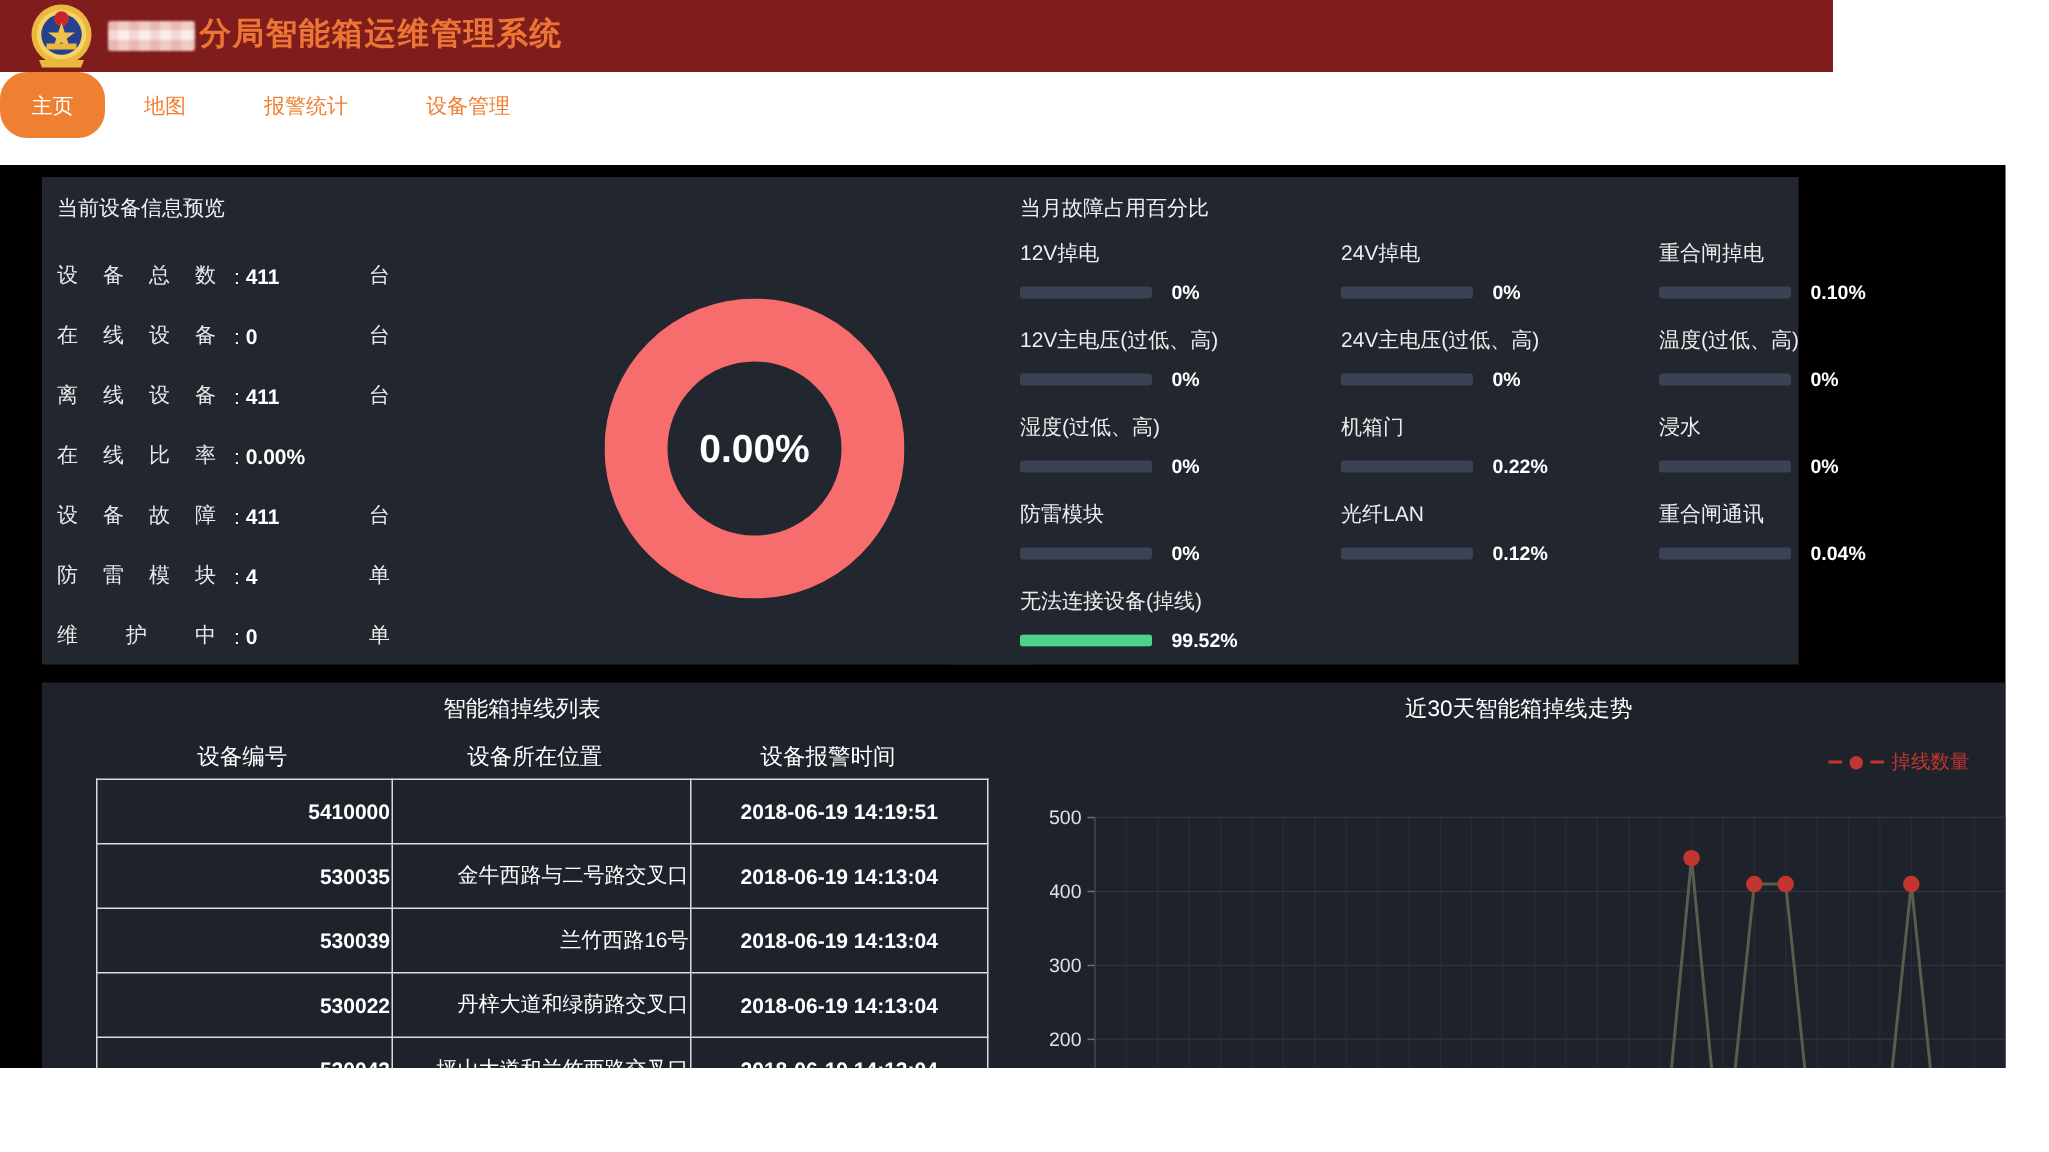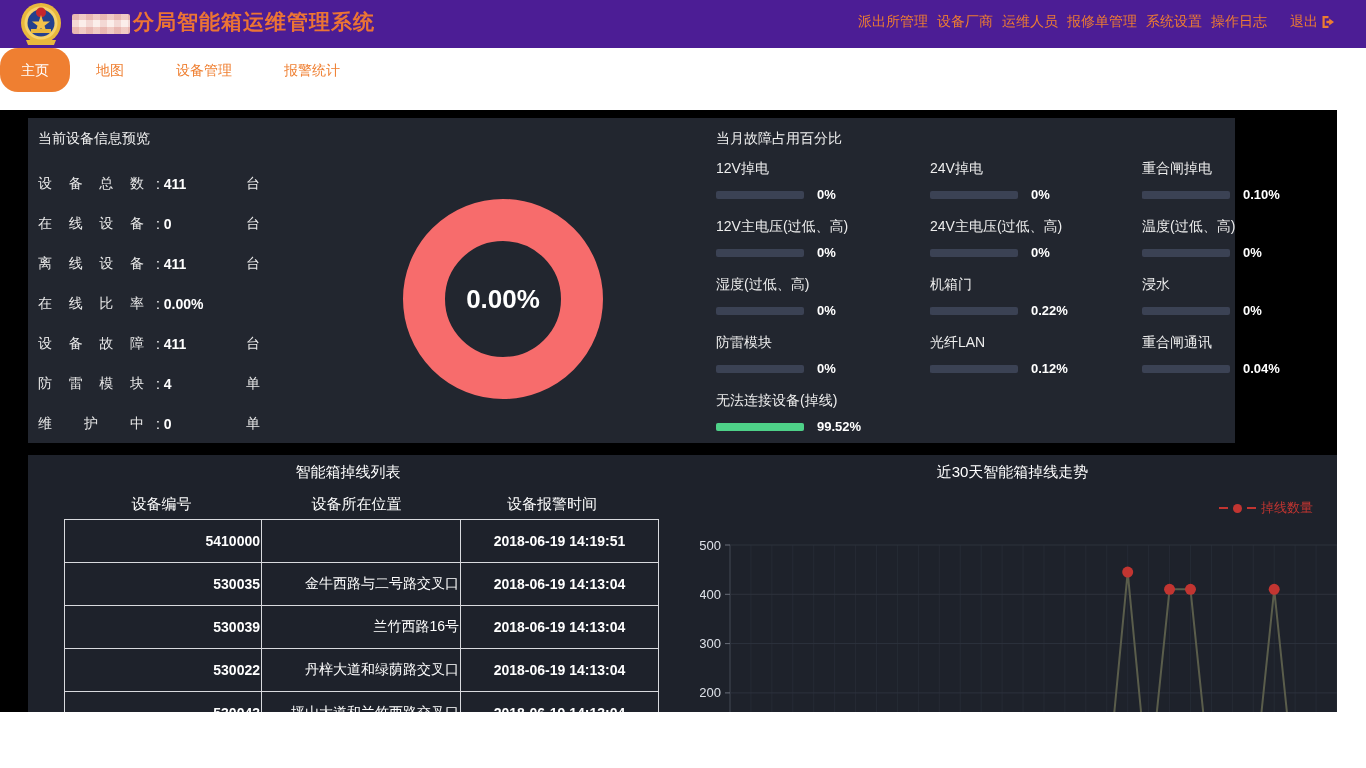--- a/index.html
+++ b/index.html
@@ -1,41 +1,41 @@
 <!DOCTYPE html>
 <html><head>
 <meta charset="utf-8">
 <style>
   html,body{margin:0;padding:0;}
   body{
     width:1366px;height:768px;position:relative;overflow:hidden;
     background:#ffffff;font-family:"Liberation Sans","DejaVu Sans",sans-serif;
   }
   
-  .hdr{position:absolute;top:0;left:0;width:1366px;height:48px;background:#4c1d95;}
+  .hdr{position:absolute;top:0;left:0;width:1222px;height:48px;background:#7f1d1d;}
   .logo{position:absolute;left:20px;top:2px;width:42px;height:45px;}
   .redacted{position:absolute;left:72px;top:14px;width:58px;height:20px;border-radius:2px;
     background:
       repeating-linear-gradient(90deg,#f3d8d4 0 7px,#fbeeea 7px 14px),
       repeating-linear-gradient(0deg,rgba(236,186,180,.55) 0 7px,rgba(255,255,255,.55) 7px 14px);
     background-blend-mode:multiply;filter:blur(.6px);}
   .hdr-title{position:absolute;left:133px;top:8px;font-size:21px;font-weight:bold;color:#ec7434;letter-spacing:1px;}
   .top-nav{position:absolute;right:30px;top:0;height:44px;display:flex;align-items:center;gap:7px;
     color:#ee7c31;font-size:14px;}
   .nav-link{cursor:pointer;}
   .logout{display:flex;align-items:center;gap:2px;margin-left:16px;cursor:pointer;font-size:14px;color:#ee7c31;}
   
   .tabbar{position:absolute;top:48px;left:0;width:1366px;height:44px;background:#fff;display:flex;align-items:stretch;}
   .tab{line-height:44px;padding:0 26px;color:#ef7f31;font-size:14px;cursor:pointer;border-radius:18px;}
   .tab-active{padding:0;width:70px;text-align:center;background:#ef7f31;color:#fff;}
   
   .backdrop{position:absolute;top:110px;left:0;width:1337px;height:602px;background:#000;overflow:hidden;}
   .panel{position:absolute;background:#22262f;}
   .panel-left{left:28px;top:8px;width:632px;height:325px;padding-left:28px;}
-  .panel-right{left:668px;top:8px;width:567px;height:325px;}
+  .panel-right{left:632px;top:8px;width:567px;height:325px;}
   .panel-bottom{left:28px;top:345px;width:1309px;height:300px;background:#1e222b;}
   .panel-title{position:absolute;left:10px;top:12px;font-size:14px;color:#f2f2f2;}
   
   .stats-list{position:absolute;left:10px;top:46px;}
   .stat-row{height:40px;display:grid;grid-template-columns:118px 90px auto;align-items:center;color:#fff;font-size:14px;}
   .stat-label{display:inline-block;width:106px;text-align:justify;text-align-last:justify;color:#e9e9e9;}
   .stat-val b{font-weight:bold;color:#fff;}
   .stat-unit{color:#e9e9e9;}
   
   .donut-wrap{position:absolute;left:375px;top:81px;width:200px;height:200px;}
@@ -75,44 +75,27 @@
     <ellipse cx="21" cy="21" rx="20" ry="20" fill="#e9b83d"></ellipse>
     <ellipse cx="21" cy="21" rx="16.5" ry="16.5" fill="#f6d269"></ellipse>
     <circle cx="21" cy="21" r="13.5" fill="#24408e"></circle>
     <circle cx="21" cy="10.5" r="5" fill="#c5272d"></circle>
     <polygon points="21,13 23.2,19.6 30,19.6 24.5,23.7 26.6,30.2 21,26.2 15.4,30.2 17.5,23.7 12,19.6 18.8,19.6" fill="#f2c14b"></polygon>
     <rect x="11" y="27" width="20" height="4" fill="#e9b83d"></rect>
     <path d="M6 38 h30 l-2 5 h-26 z" fill="#e9b83d"></path>
   </svg>
   <span class="redacted"></span>
   <span class="hdr-title">分局智能箱运维管理系统</span>
-  <div class="top-nav">
-    <span style="display:flex;gap:9px;">
-        <span class="nav-link">派出所管理</span>
-        <span class="nav-link">设备厂商</span>
-        <span class="nav-link">运维人员</span>
-        <span class="nav-link">报修单管理</span>
-        <span class="nav-link">系统设置</span>
-        <span class="nav-link">操作日志</span>
-      </span>
-    <span class="logout">
-      <span>退出</span>
-      <svg width="16" height="16" viewBox="0 0 16 16">
-        <path d="M2.5 2h6v2.2H4.7v7.6h3.8V14h-6z" fill="#ee7c31"></path>
-        <path d="M9.2 4.6 14 8l-4.8 3.4V9.2H6.4V6.8h2.8z" fill="#ee7c31"></path>
-      </svg>
-    </span>
-  </div>
 </div>
 
 <div class="tabbar">
     <span class="tab tab-active">主页</span>
     <span class="tab">地图</span>
+    <span class="tab">报警统计</span>
     <span class="tab">设备管理</span>
-    <span class="tab">报警统计</span>
   </div>
 
 <div class="backdrop">
 
   <div class="panel panel-left">
     <div class="panel-title">当前设备信息预览</div>
     <div class="stats-list">
         <div class="stat-row">
           <span class="stat-label">设备总数</span>
           <span class="stat-val">:&nbsp;<b>411</b></span>

